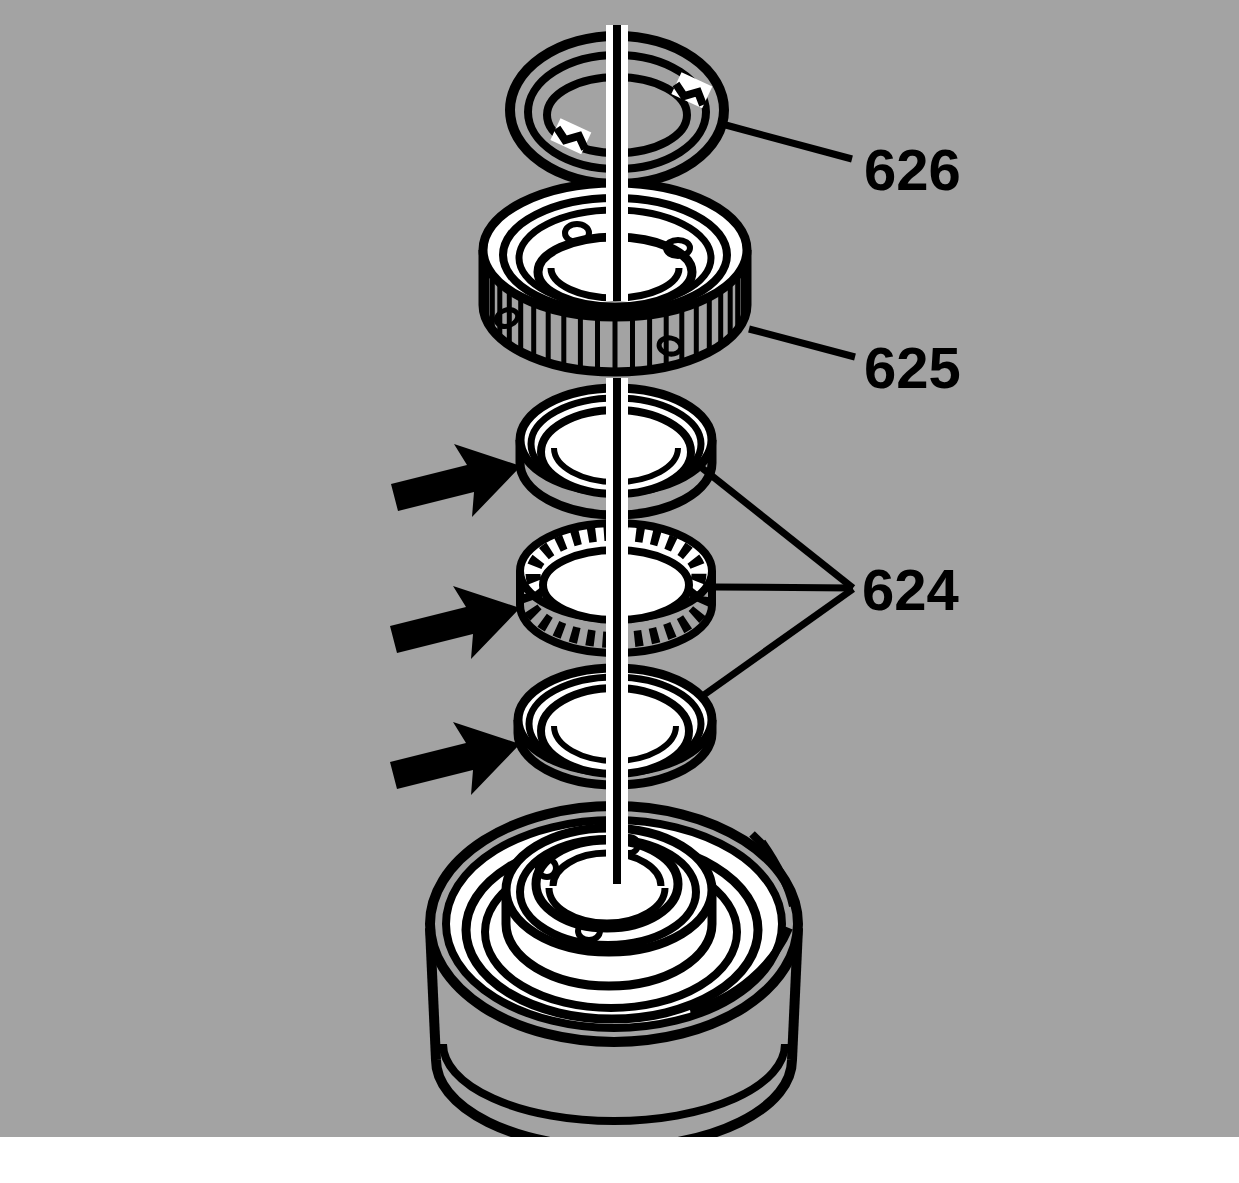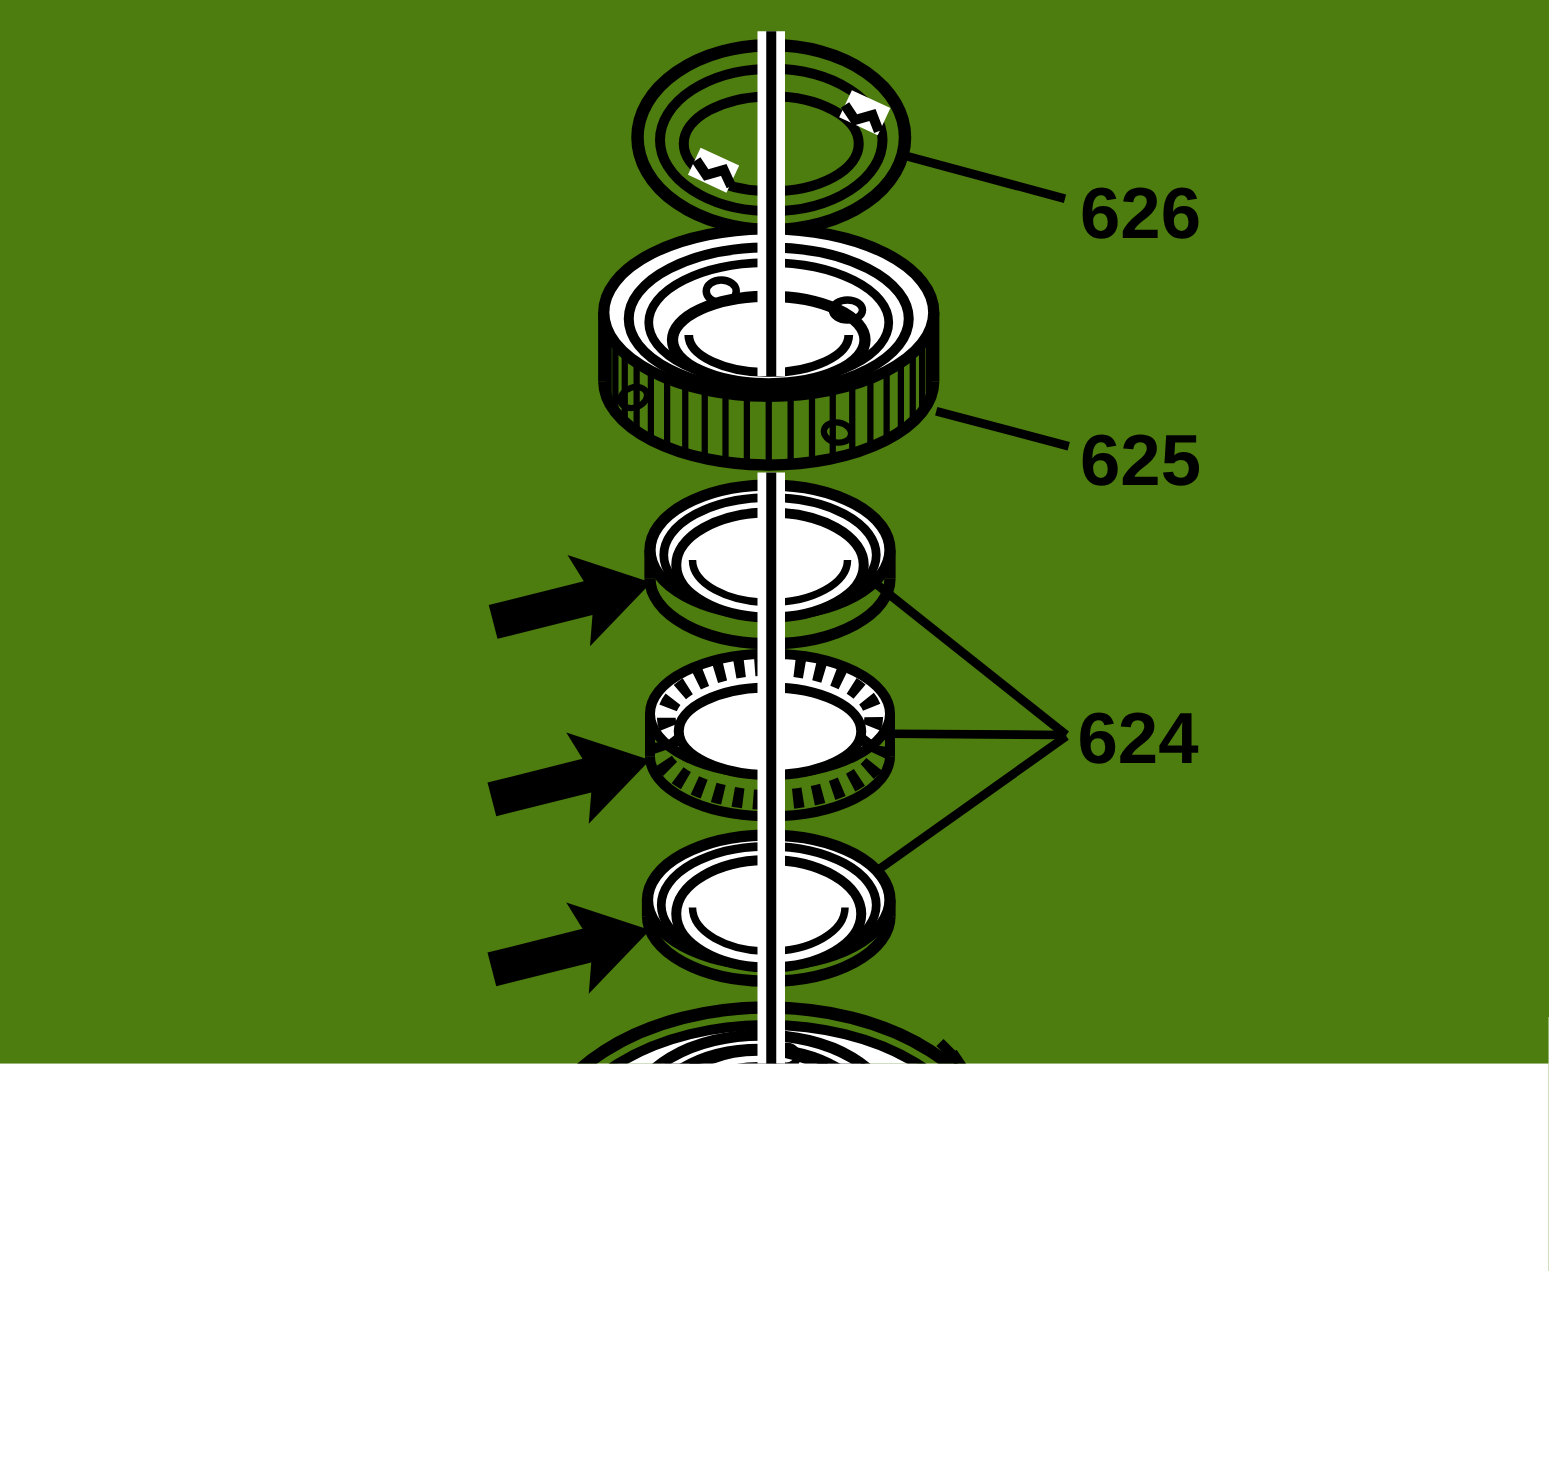--- a/index.html
+++ b/index.html
@@ -1,16 +1,16 @@
 <!DOCTYPE html>
 <html><head>
 <meta charset="utf-8">
 <style>
   html,body{margin:0;padding:0;background:#ffffff;}
-  .stage{position:relative;width:1239px;height:851px;background:#4d7c0f;overflow:hidden;
+  .stage{position:relative;width:1239px;height:1137px;background:#a3a3a3;overflow:hidden;
          font-family:"Liberation Sans", sans-serif;}
   svg{display:block;}
   .ln{stroke:#000000;fill:none;}
   .fw{stroke:#000000;fill:#ffffff;}
   .solid{fill:#000000;stroke:none;}
   .halo{stroke:#ffffff;fill:none;}
   .callout-text{font-family:"Liberation Sans", sans-serif;font-weight:700;font-size:58px;fill:#000000;}
 </style>
 </head>
 <body>

